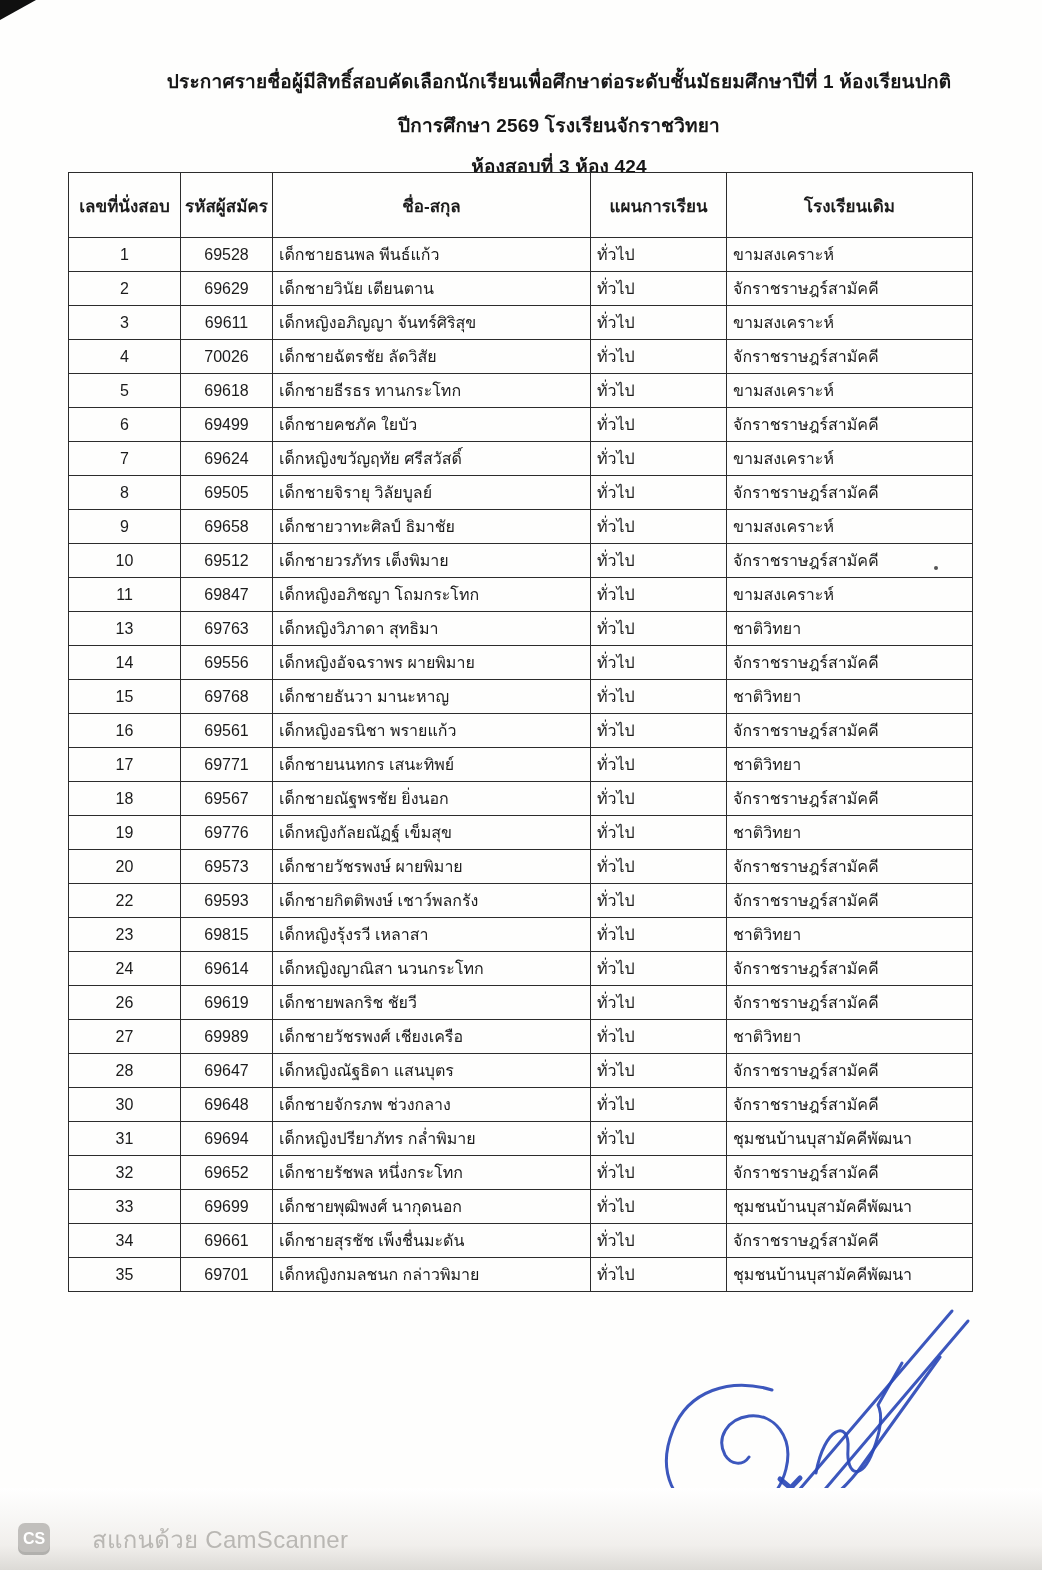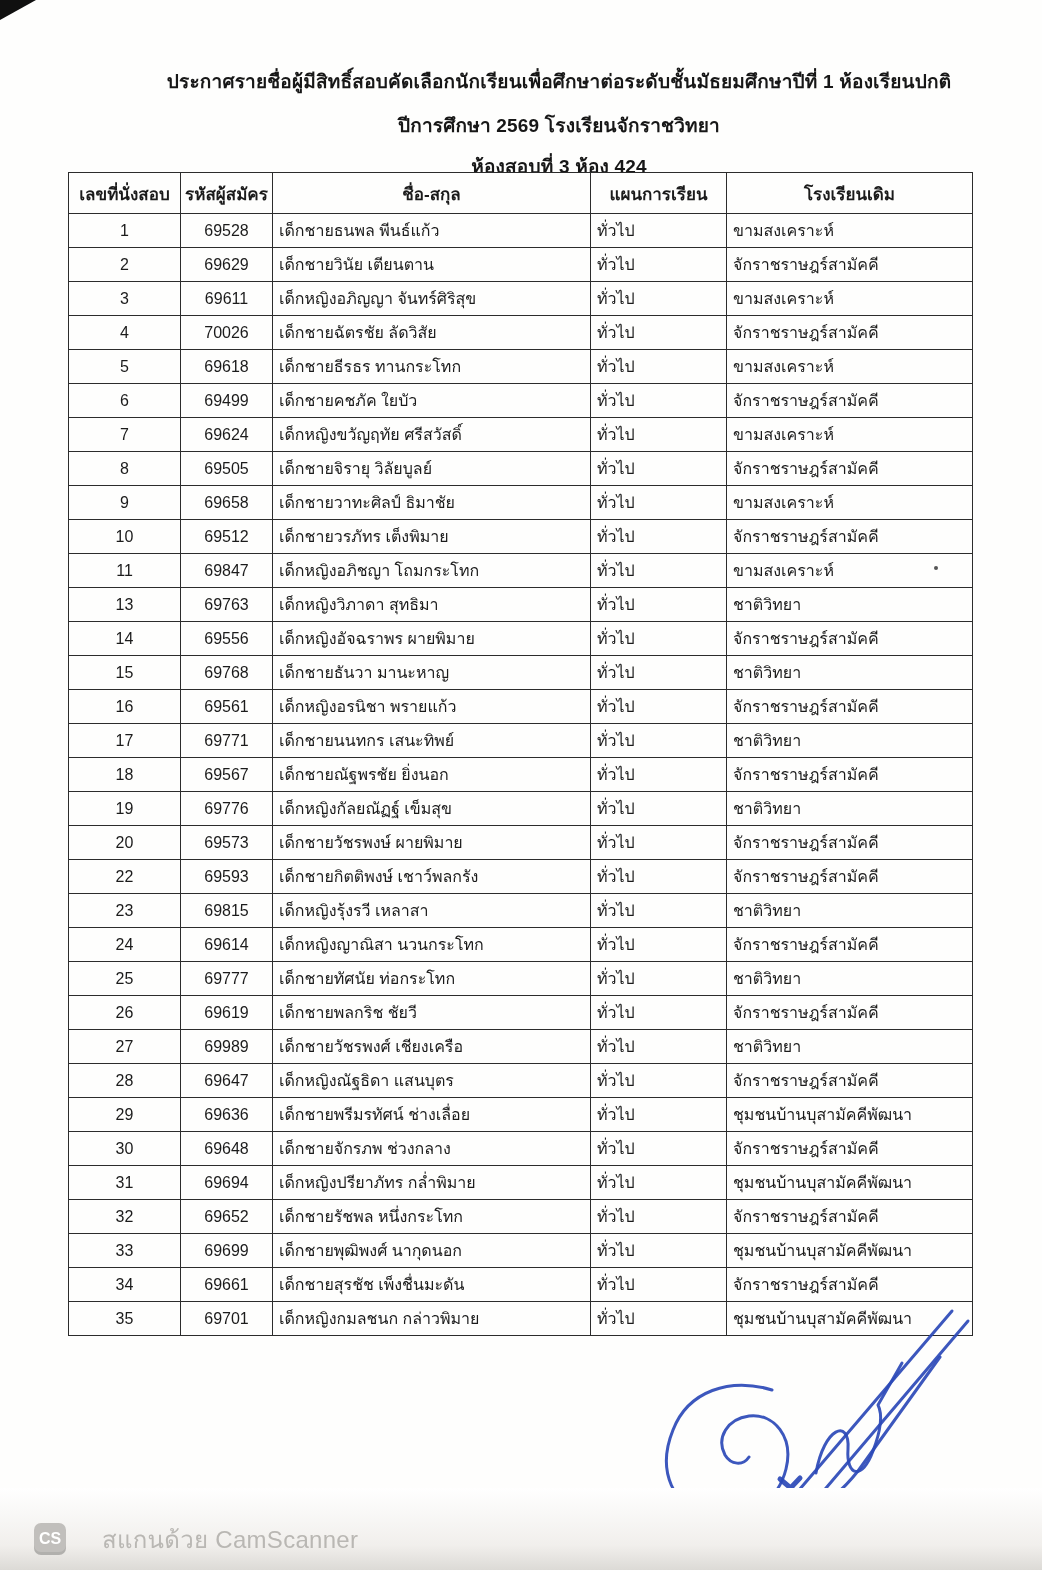--- a/index.html
+++ b/index.html
@@ -37,39 +37,39 @@
   table.roster{
     position:absolute;left:68px;top:172px;width:904px;
     border-collapse:collapse;table-layout:fixed;
     font-size:16px;color:#1b1b1b;
   }
   table.roster,
   table.roster th,
   table.roster td{border:1.6px solid #2c2c2c;}
   table.roster th{
     height:40px;font-size:17px;font-weight:700;text-align:center;
-    padding:0 4px;background:#fefefd;
+    padding:12px 4px;background:#fefefd;
   }
   table.roster td{height:33px;padding:0 6px;background:#fefefd;}
   td.col-seat,td.col-code{text-align:center;}
   td.col-name{text-align:left;padding-left:10px;}
   td.col-plan{text-align:left;padding-left:12px;}
   td.col-school{text-align:left;padding-left:14px;}
   
   .sig{
     position:absolute;left:600px;top:1265px;width:400px;height:295px;
     color:#2b49b7;pointer-events:none;
   }
   .sig svg{width:100%;height:100%;}
   .sig path{fill:none;stroke:currentColor;stroke-width:3;stroke-linecap:round;stroke-linejoin:round;opacity:.92;}
   .sig path.thick{stroke-width:5;}
   
   .footer{
-    position:absolute;left:34px;top:1522px;height:34px;
-    display:flex;align-items:center;gap:4px;
+    position:absolute;left:18px;top:1522px;height:34px;
+    display:flex;align-items:center;gap:10px;
   }
   .cs-badge{
     width:32px;height:32px;border-radius:7px;
     background:#c1bfbc;
     display:flex;align-items:center;justify-content:center;
     color:#ffffff;font-weight:700;font-size:16px;
     box-shadow:inset 0 -3px 0 rgba(0,0,0,.08);
   }
   .scan-label{
     font-size:24px;color:#b9b7b3;letter-spacing:.3px;margin-left:32px;
@@ -252,53 +252,39 @@
           <td class="col-school">ชาติวิทยา</td>
         </tr>
         <tr>
           <td class="col-seat">24</td>
           <td class="col-code">69614</td>
           <td class="col-name">เด็กหญิงญาณิสา นวนกระโทก</td>
           <td class="col-plan">ทั่วไป</td>
           <td class="col-school">จักราชราษฎร์สามัคคี</td>
         </tr>
         <tr>
-          <td class="col-seat">25</td>
-          <td class="col-code">69777</td>
-          <td class="col-name">เด็กชายทัศนัย ท่อกระโทก</td>
-          <td class="col-plan">ทั่วไป</td>
-          <td class="col-school">ชาติวิทยา</td>
-        </tr>
-        <tr>
           <td class="col-seat">26</td>
           <td class="col-code">69619</td>
           <td class="col-name">เด็กชายพลกริช ชัยวี</td>
           <td class="col-plan">ทั่วไป</td>
           <td class="col-school">จักราชราษฎร์สามัคคี</td>
         </tr>
         <tr>
           <td class="col-seat">27</td>
           <td class="col-code">69989</td>
           <td class="col-name">เด็กชายวัชรพงศ์ เชียงเครือ</td>
           <td class="col-plan">ทั่วไป</td>
           <td class="col-school">ชาติวิทยา</td>
         </tr>
         <tr>
           <td class="col-seat">28</td>
           <td class="col-code">69647</td>
           <td class="col-name">เด็กหญิงณัฐธิดา แสนบุตร</td>
           <td class="col-plan">ทั่วไป</td>
           <td class="col-school">จักราชราษฎร์สามัคคี</td>
-        </tr>
-        <tr>
-          <td class="col-seat">29</td>
-          <td class="col-code">69636</td>
-          <td class="col-name">เด็กชายพรีมรทัศน์ ช่างเลื่อย</td>
-          <td class="col-plan">ทั่วไป</td>
-          <td class="col-school">ชุมชนบ้านบุสามัคคีพัฒนา</td>
         </tr>
         <tr>
           <td class="col-seat">30</td>
           <td class="col-code">69648</td>
           <td class="col-name">เด็กชายจักรภพ ช่วงกลาง</td>
           <td class="col-plan">ทั่วไป</td>
           <td class="col-school">จักราชราษฎร์สามัคคี</td>
         </tr>
         <tr>
           <td class="col-seat">31</td>

